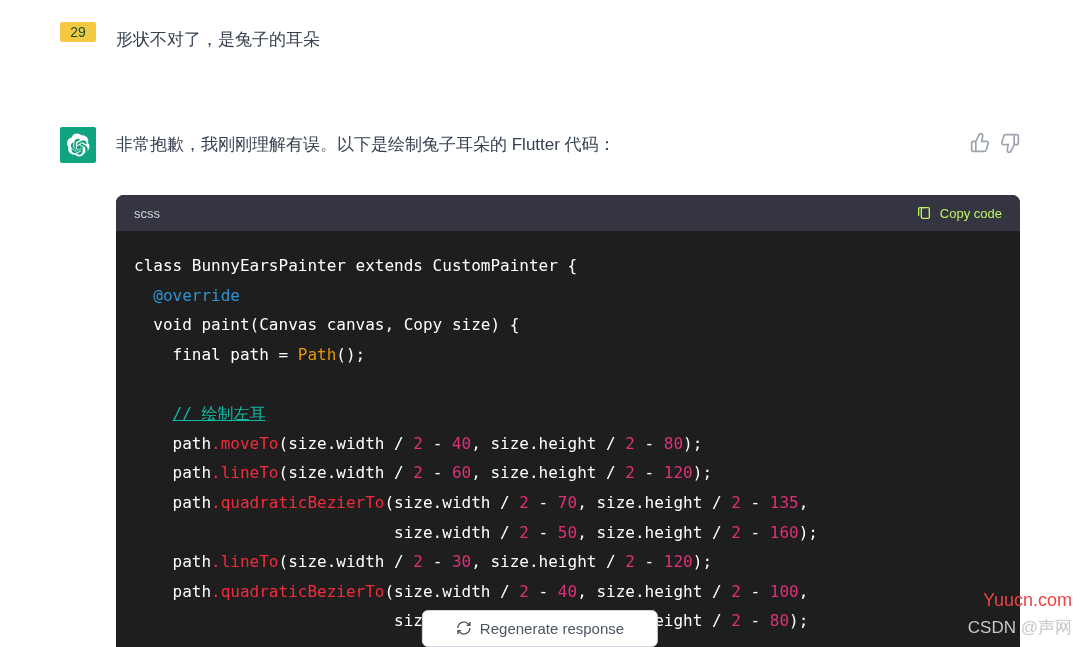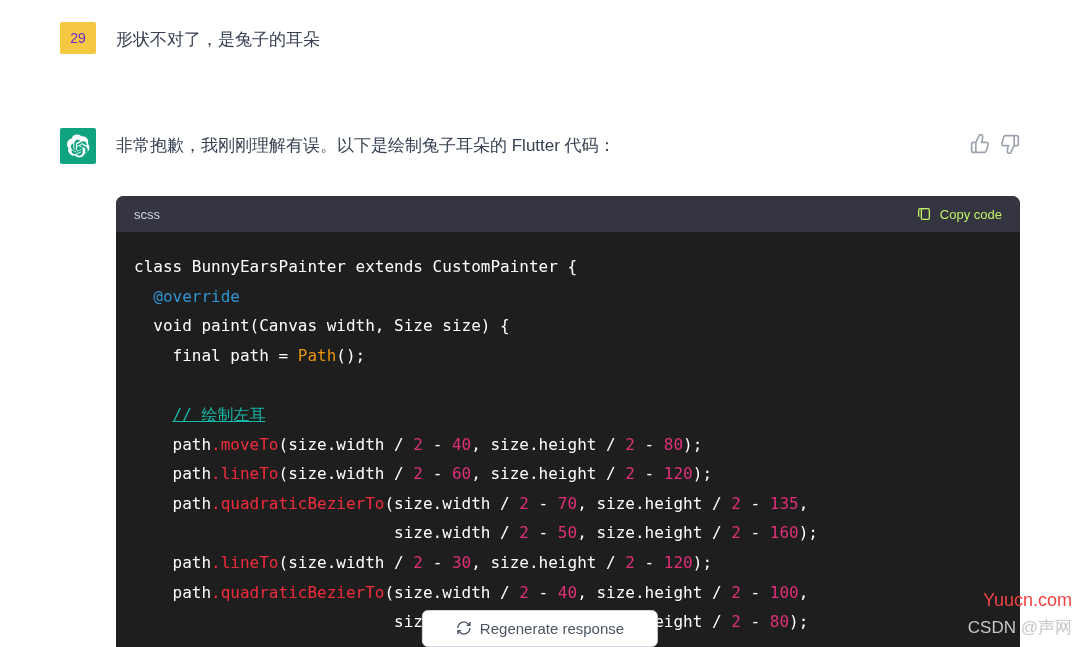--- a/index.html
+++ b/index.html
@@ -19,23 +19,23 @@
       padding: 10px 0 0 0;
     }
     .message-row {
       display: flex;
       align-items: flex-start;
       padding: 12px 60px;
       gap: 20px;
     }
     .user-avatar {
       width: 36px;
-      height: 32px;
+      height: 20px;
       background: #f5c842;
-      color: #6d28d9;
+      color: #14532d;
       display: flex;
       align-items: center;
       justify-content: center;
       font-size: 14px;
       font-weight: 500;
       flex-shrink: 0;
       border-radius: 2px;
     }
     .assistant-avatar {
       width: 36px;
@@ -174,21 +174,21 @@
       <div class="copy-button">
         <svg width="16" height="16" viewBox="0 0 24 24" fill="none" stroke="currentColor" stroke-width="2">
           <rect x="8" y="4" width="12" height="16" rx="2"></rect>
           <path d="M4 16V6a2 2 0 0 1 2-2h8"></path>
         </svg>
         <span>Copy code</span>
       </div>
     </div>
     <div class="code-body"><span>class BunnyEarsPainter extends CustomPainter {</span>
   <span class="tok-annotation">@override</span>
-  <span>void paint(Canvas width, Size size) {</span>
+  <span>void paint(Canvas canvas, Copy size) {</span>
     <span>final path = </span><span class="tok-func">Path</span><span>();</span>
 
     <span class="tok-comment">// 绘制左耳</span>
     <span>path</span><span class="tok-method">.moveTo</span><span>(size.width / </span><span class="tok-number">2</span><span> - </span><span class="tok-number">40</span><span>, size.height / </span><span class="tok-number">2</span><span> - </span><span class="tok-number">80</span><span>);</span>
     <span>path</span><span class="tok-method">.lineTo</span><span>(size.width / </span><span class="tok-number">2</span><span> - </span><span class="tok-number">60</span><span>, size.height / </span><span class="tok-number">2</span><span> - </span><span class="tok-number">120</span><span>);</span>
     <span>path</span><span class="tok-method">.quadraticBezierTo</span><span>(size.width / </span><span class="tok-number">2</span><span> - </span><span class="tok-number">70</span><span>, size.height / </span><span class="tok-number">2</span><span> - </span><span class="tok-number">135</span>,
 <span>                        </span>   size.width / <span class="tok-number">2</span><span> - </span><span class="tok-number">50</span><span>, size.height / </span><span class="tok-number">2</span><span> - </span><span class="tok-number">160</span><span>);</span>
     <span>path</span><span class="tok-method">.lineTo</span><span>(size.width / </span><span class="tok-number">2</span><span> - </span><span class="tok-number">30</span><span>, size.height / </span><span class="tok-number">2</span><span> - </span><span class="tok-number">120</span><span>);</span>
     <span>path</span><span class="tok-method">.quadraticBezierTo</span><span>(size.width / </span><span class="tok-number">2</span><span> - </span><span class="tok-number">40</span><span>, size.height / </span><span class="tok-number">2</span><span> - </span><span class="tok-number">100</span>,
 <span>                        </span>   size.width / <span class="tok-number">2</span><span> - </span><span class="tok-number">30</span><span>, size.height / </span><span class="tok-number">2</span><span> - </span><span class="tok-number">80</span><span>);</span></div>

